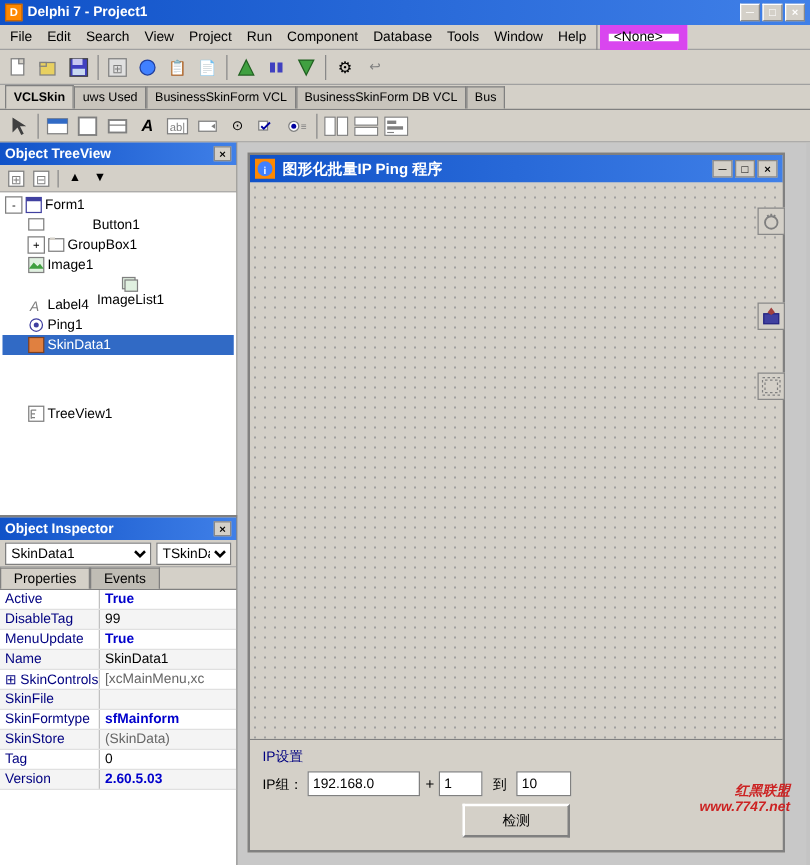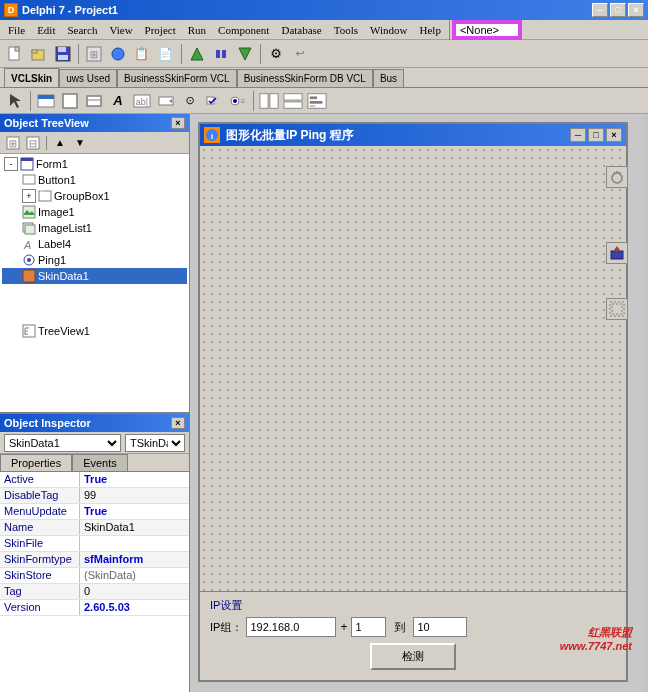--- a/index.html
+++ b/index.html
@@ -53,21 +53,20 @@
       display: flex;
       align-items: center;
       padding: 0 2px;
       border-bottom: 1px solid #a0a0a0;
     }
     .menu-item {
       padding: 2px 6px;
       font-size: 11px;
       cursor: pointer;
       white-space: nowrap;
-      font-family: Liberation Serif, serif;
     }
 
     
     .toolbar {
       background: #d4d0c8;
       height: 28px;
       display: flex;
       align-items: center;
       padding: 2px 4px;
       border-bottom: 1px solid #a0a0a0;
@@ -83,21 +82,21 @@
     }
     .tb-separator {
       width: 1px;
       height: 20px;
       background: #888;
       margin: 0 2px;
     }
     .tb-dropdown {
       height: 20px;
       background: white;
-      border: 4px solid #d946ef;
+      border: 7px solid #d946ef;
       display: flex; align-items: center;
       padding: 0 4px;
       font-size: 11px;
       min-width: 60px;
     }
 
     
     .tab-bar {
       background: #d4d0c8;
       height: 20px;
@@ -595,21 +594,21 @@
           <div class="tree-expand">-</div>
           <div class="tree-icon">
             <svg width="14" height="14" viewBox="0 0 14 14">
                 <rect x="1" y="1" width="12" height="12" fill="white" stroke="#4040a0" stroke-width="1"></rect>
                 <rect x="1" y="1" width="12" height="3" fill="#4040a0"></rect>
               </svg>
           </div>
           <span>Form1</span>
         </div>
 
-        <div class="tree-item" style="padding-left:20px;">
+        <div class="tree-item" style="padding-left:20px;gap:36px;">
           <div class="tree-icon">
             <svg width="14" height="14" viewBox="0 0 14 14">
                 <rect x="1" y="2" width="12" height="9" fill="white" stroke="#808080" stroke-width="1"></rect>
               </svg>
           </div>
           <span>Button1</span>
         </div>
 
         <div class="tree-item" style="padding-left:20px;">
           <div class="tree-expand">+</div>
@@ -625,21 +624,21 @@
         <div class="tree-item" style="padding-left:20px;">
           <div class="tree-icon">
             <svg width="14" height="14" viewBox="0 0 14 14">
                 <rect x="1" y="1" width="12" height="12" fill="#e0f0e0" stroke="#808080" stroke-width="1"></rect>
                 <polygon points="1,10 5,5 8,8 10,6 13,10" fill="#40a040"></polygon>
               </svg>
           </div>
           <span>Image1</span>
         </div>
 
-        <div class="tree-item" style="padding-left:20px;">
+        <div class="tree-item" style="padding-left:20px;flex-direction:column;">
           <div class="tree-icon">
             <svg width="14" height="14" viewBox="0 0 14 14">
                 <rect x="1" y="2" width="10" height="9" fill="#e0f0e0" stroke="#808080" stroke-width="1"></rect>
                 <rect x="3" y="4" width="10" height="9" fill="#e0f0e0" stroke="#808080" stroke-width="1"></rect>
               </svg>
           </div>
           <span>ImageList1</span>
         </div>
 
         <div class="tree-item" style="padding-left:20px;">
@@ -711,20 +710,24 @@
           <div class="grid-cell-name">DisableTag</div>
           <div class="grid-cell-value">99</div>
         </div>
         <div class="grid-row">
           <div class="grid-cell-name">MenuUpdate</div>
           <div class="grid-cell-value blue">True</div>
         </div>
         <div class="grid-row">
           <div class="grid-cell-name">Name</div>
           <div class="grid-cell-value">SkinData1</div>
+        </div>
+        <div class="grid-row">
+          <div class="grid-cell-name">⊞ SkinControls</div>
+          <div class="grid-cell-value expand">[xcMainMenu,xc</div>
         </div>
         <div class="grid-row">
           <div class="grid-cell-name">SkinFile</div>
           <div class="grid-cell-value"></div>
         </div>
         <div class="grid-row">
           <div class="grid-cell-name">SkinFormtype</div>
           <div class="grid-cell-value blue">sfMainform</div>
         </div>
         <div class="grid-row">
@@ -792,21 +795,21 @@
         </div>
 
         <div style="background:#d4d0c8; border-top:1px solid #808080; padding:6px 10px;">
           <div style="font-size:11px; margin-bottom:4px; color:#000080;">IP设置</div>
           <div class="ip-row">
             <span class="ip-label">IP组：</span>
             <input class="ip-input wide" type="text" value="192.168.0" style="width: 90px;">
             <span class="ip-plus">+</span>
             <input class="ip-input narrow" type="text" value="1" style="width: 35px;">
             <span class="ip-label" style="margin: 0 4px;">到</span>
-            <input class="ip-input narrow" type="text" value="10" style="width: 54px;">
+            <input class="ip-input narrow" type="text" value="10" style="width: 44px;">
           </div>
           <div style="text-align:center; margin-top:6px;">
             <button class="detect-btn">检测</button>
           </div>
         </div>
       </div>
     </div>
 
     <div style="position:absolute; bottom:40px; right:16px; color:#cc2222; font-size:11px; font-weight:bold; text-align:right; z-index:10;font-style:italic;">
       <div>红黑联盟</div>

